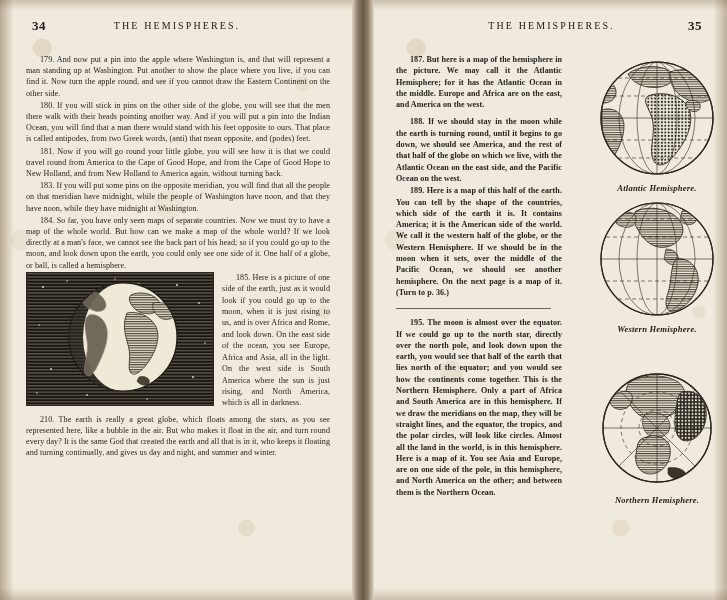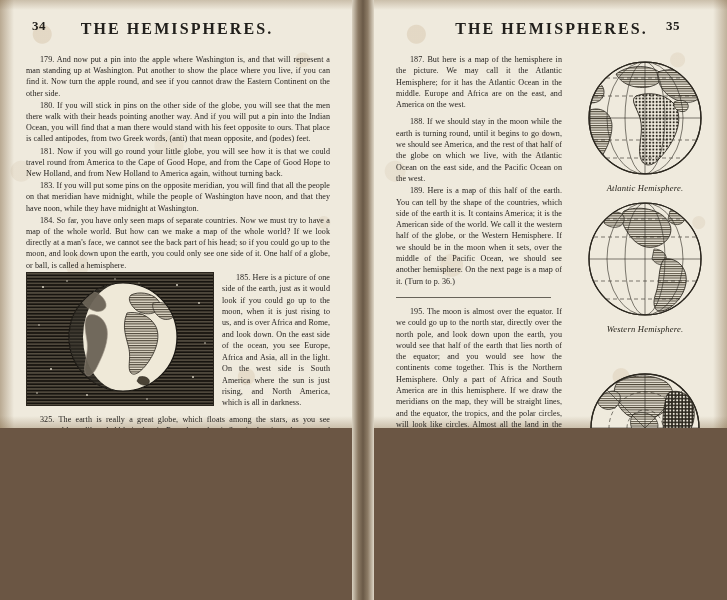--- a/index.html
+++ b/index.html
@@ -7,21 +7,21 @@
     width:727px;height:600px;overflow:hidden;
     background:#6b5644;
     font-family:"Liberation Serif", serif;
   }
   .spread{position:relative;width:727px;height:600px;display:flex;}
 
   
   .page{
     position:relative;
     background:#efeadd;
-    height:428px;
+    height:600px;
     overflow:hidden;
   }
   .page-left{width:352px;}
   .page-right{width:353px;}
   .gutter{
     width:22px;height:600px;
     background:linear-gradient(90deg,#d9d1c0 0%,#8b7a64 28%,#6a5a47 50%,#8d7c66 72%,#ded6c6 100%);
   }
 
   
@@ -52,23 +52,23 @@
     position:relative;
     height:30px;
     margin:18px 22px 0 24px;
     color:#22201c;
   }
   .folio{
     position:absolute;top:0;
     font-size:13px;font-weight:bold;letter-spacing:.5px;
   }
   .folio-l{left:8px;}
-  .folio-r{right:25px;}
+  .folio-r{right:3px;}
   .runhead{
-    text-align:center;font-size:16px;font-weight:bold;
+    text-align:center;font-size:10px;font-weight:normal;
     letter-spacing:2.1px;
     padding-top:2px;
   }
 
   
   .body-l{margin:6px 22px 0 26px;}
   .para{
     font-size:8.1px;
     line-height:11.2px;
     text-align:justify;
@@ -94,21 +94,21 @@
     position:relative;overflow:hidden;
     background:#17140f;
     border:1px solid #2b261e;
   }
   .wrapcol{flex:1;}
   .wrapcol .para{font-size:8.1px;line-height:11.4px;}
 
   .para-bottom{margin-top:4px;}
 
   
-  .right-wrap{display:flex;margin:6px 14px 0 22px;gap:8px;}
+  .right-wrap{display:flex;margin:6px 14px 0 22px;gap:20px;font-weight:bold;}
   .rcol{width:166px;flex:none;}
   .gcol{flex:1;display:flex;flex-direction:column;}
   .rcol .para{font-size:8.1px;line-height:11.3px;}
 
   .globe-block{margin-top:2px;text-align:center;}
   .globe-cap{
     font-style:italic;font-size:8.6px;color:#242119;
     margin-top:1px;letter-spacing:.2px;white-space:nowrap;
   }
   .rule{
@@ -221,21 +221,21 @@
               <circle cx="96" cy="64" r="54" fill="none" stroke="#1b1813" stroke-width="1.2"></circle>
             </svg>
           </div>
 
           <div class="wrapcol">
             <p class="para"><span>185.</span>
               <span>Here is a picture of one side of the earth, just as it would look if you could go up to the moon, when it is just rising to us, and is over Africa and Rome, and look down. On the east side of the ocean, you see Europe, Africa and Asia, all in the light. On the west side is South America where the sun is just rising, and North America, which is all in darkness.</span></p>
           </div>
         </div>
 
-        <p class="para para-bottom"><span>325.</span>
+        <p class="para para-bottom"><span>210.</span>
           <span>The earth is really a great globe, which floats among the stars, as you see represented here, like a bubble in the air. But who makes it float in the air, and turn round every day? It is the same God that created the earth and all that is in it, who keeps it floating and turning continually, and gives us day and night, and summer and winter.</span></p>
 
       </div>
     </div>
   </div>
 
   <div class="gutter"></div>
 
   <div class="page page-right">
     <div class="grain"></div>

